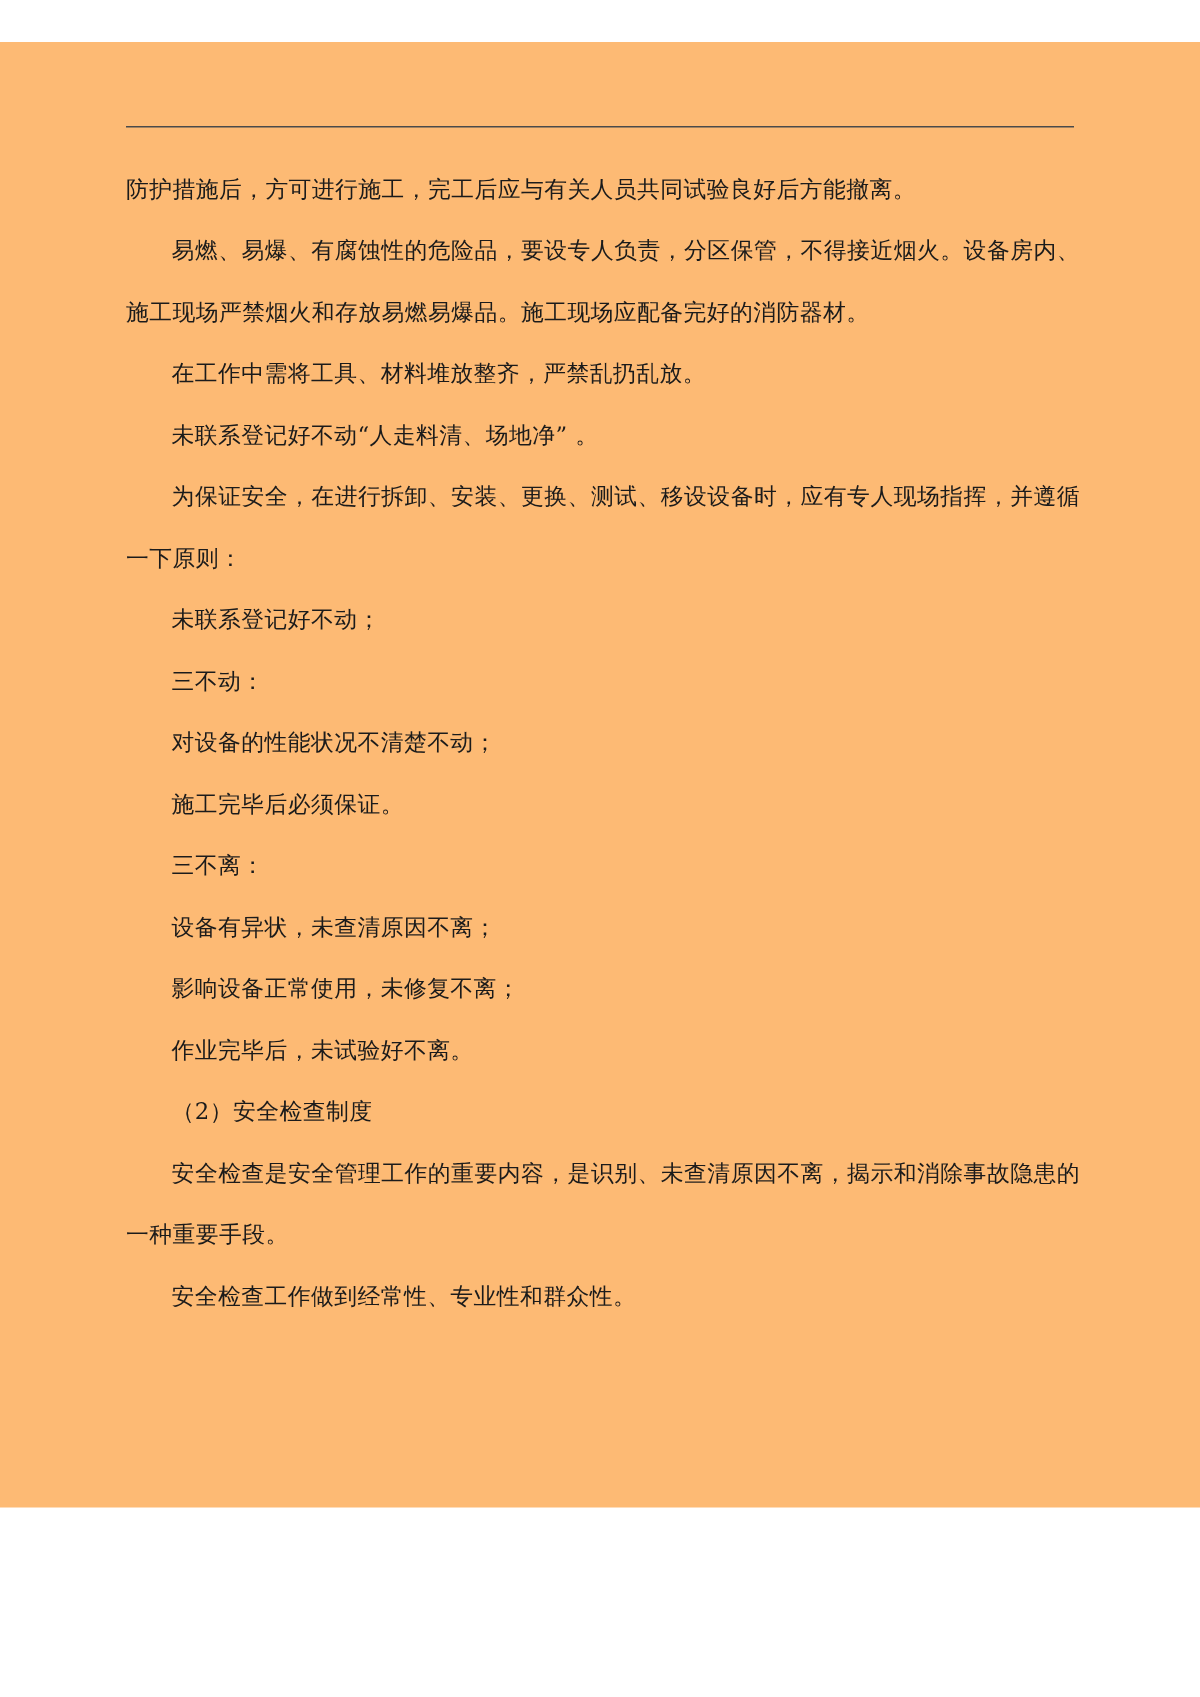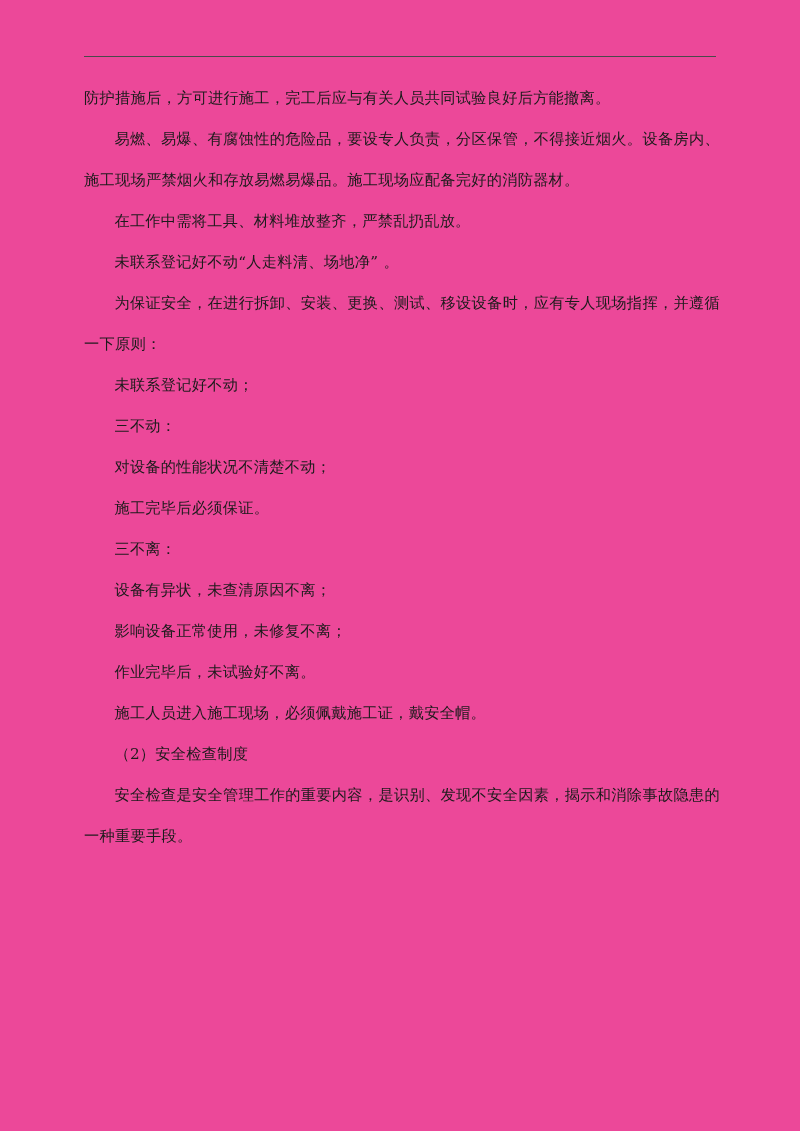--- a/index.html
+++ b/index.html
@@ -9,24 +9,25 @@
   }
   body {
     width: 800px;
     height: 1131px;
     font-family: "DejaVu Serif", "Liberation Serif", serif;
     color: #1a1a1a;
   }
   .page {
     position: relative;
     width: 800px;
-    height: 1131px;
+    height: 977px;
     box-sizing: border-box;
-    background: #ec4899;
+    background: #fdba74;
     overflow: hidden;
+    margin-top: 28px;
   }
   .header-rule {
     position: absolute;
     left: 84px;
     top: 56px;
     width: 632px;
     height: 1px;
     background: #4a4a4a;
   }
   .content {
@@ -64,17 +65,17 @@
     <p class="para indent">未联系登记好不动“人走料清、场地净” 。</p>
     <p class="para indent">为保证安全，在进行拆卸、安装、更换、测试、移设设备时，应有专人现场指挥，并遵循一下原则：</p>
     <p class="para indent">未联系登记好不动；</p>
     <p class="para indent">三不动：</p>
     <p class="para indent">对设备的性能状况不清楚不动；</p>
     <p class="para indent">施工完毕后必须保证。</p>
     <p class="para indent">三不离：</p>
     <p class="para indent">设备有异状，未查清原因不离；</p>
     <p class="para indent">影响设备正常使用，未修复不离；</p>
     <p class="para indent">作业完毕后，未试验好不离。</p>
-    <p class="para indent">施工人员进入施工现场，必须佩戴施工证，戴安全帽。</p>
     <p class="para indent">（2）安全检查制度</p>
-    <p class="para indent">安全检查是安全管理工作的重要内容，是识别、发现不安全因素，揭示和消除事故隐患的一种重要手段。</p>
+    <p class="para indent">安全检查是安全管理工作的重要内容，是识别、未查清原因不离，揭示和消除事故隐患的一种重要手段。</p>
+    <p class="para indent">安全检查工作做到经常性、专业性和群众性。</p>
   </div>
 </div>
 
 </body></html>

